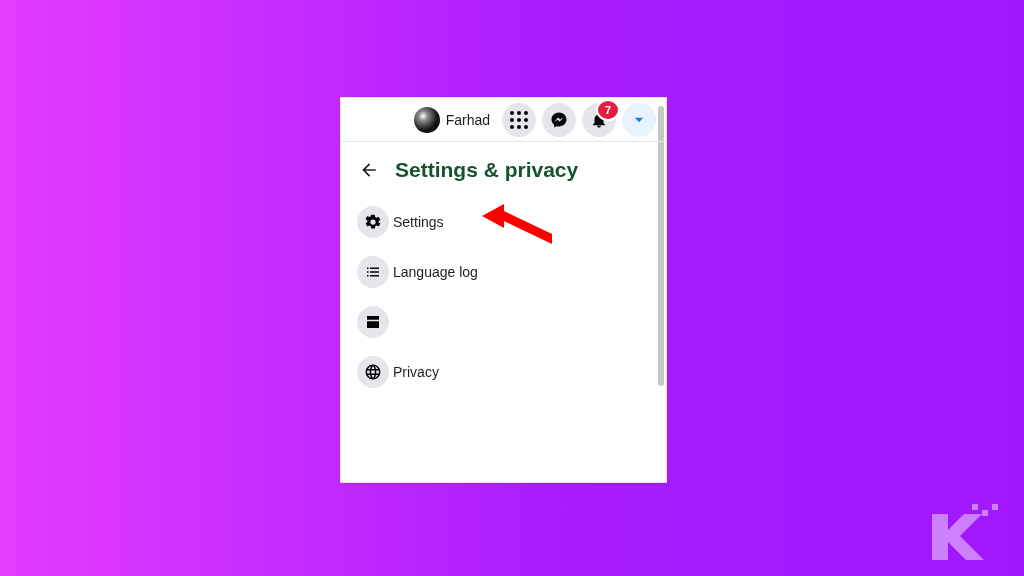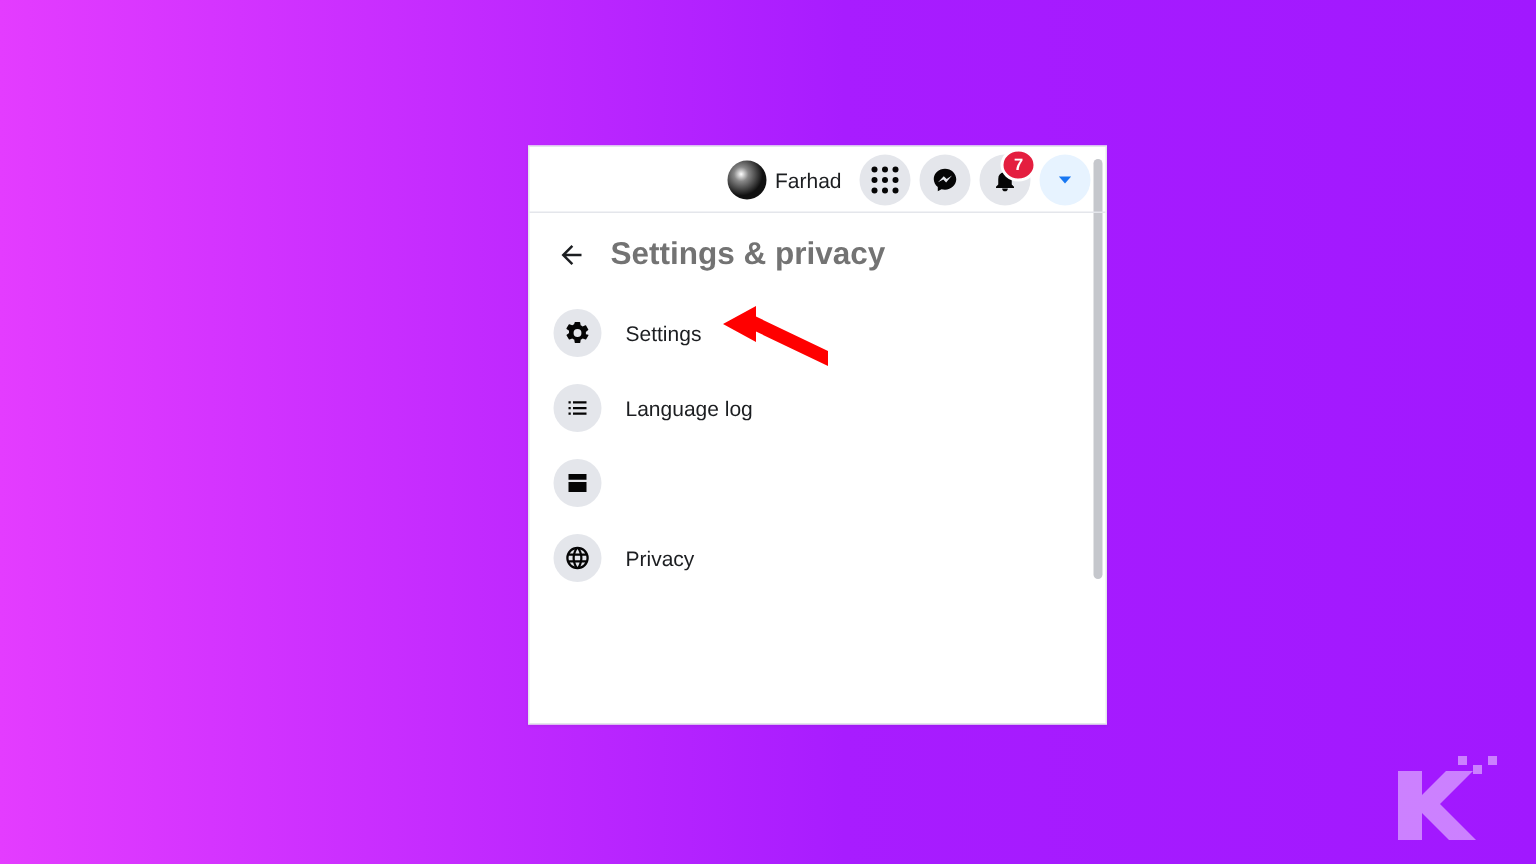--- a/index.html
+++ b/index.html
@@ -1,34 +1,34 @@
 <!DOCTYPE html>
 <html><head>
 <meta charset="utf-8">
 <style>
   *{box-sizing:border-box;margin:0;padding:0;}
   html,body{width:1024px;height:576px;overflow:hidden;font-family:-apple-system,BlinkMacSystemFont,"Segoe UI",Helvetica,Arial,sans-serif;}
   .stage{position:relative;width:1024px;height:576px;background:linear-gradient(90deg,#e43cff 0%,#a81cff 55%,#a118ff 100%);}
-  .window{position:absolute;left:352px;top:97px;width:386px;height:386px;background:#fff;border:1px solid #e4e6eb;box-shadow:0 1px 2px rgba(0,0,0,.08);}
+  .window{position:absolute;left:340px;top:97px;width:327px;height:386px;background:#fff;border:1px solid #e4e6eb;box-shadow:0 1px 2px rgba(0,0,0,.08);}
   .topbar{position:relative;height:44px;border-bottom:1px solid #e4e6eb;display:flex;align-items:center;justify-content:flex-end;padding-right:10px;gap:6px;}
   .scrollbar{position:absolute;right:2px;top:8px;width:6px;height:280px;background:#c5c7cc;border-radius:4px;}
   .profile{display:flex;align-items:center;gap:6px;margin-right:6px;}
   .avatar{width:26px;height:26px;border-radius:50%;background:radial-gradient(circle at 35% 35%,#fff 0%,#888 20%,#111 60%);}
   .uname{font-size:14px;color:#1c1e21;}
   .iconbtn{width:34px;height:34px;border-radius:50%;background:#e4e6eb;display:flex;align-items:center;justify-content:center;position:relative;}
   .iconbtn.active{background:#e7f3ff;}
   .badge{position:absolute;top:-4px;right:-4px;min-width:18px;height:18px;background:#e41e3f;border-radius:50%;color:#fff;font-size:11px;font-weight:700;display:flex;align-items:center;justify-content:center;border:2px solid #fff;box-sizing:content-box;padding:0 1px;}
   .grid9{width:18px;height:18px;display:grid;grid-template-columns:repeat(3,4px);grid-template-rows:repeat(3,4px);gap:3px;}
   .grid9 span{background:#050505;border-radius:50%;}
   .panel{position:relative;padding:8px 10px 0 10px;}
   .panel-head{display:flex;align-items:center;gap:10px;padding:4px 2px 14px 2px;}
   .backbtn{width:32px;height:32px;border-radius:50%;display:flex;align-items:center;justify-content:center;}
-  .title{font-size:21px;font-weight:800;color:#737373;}
+  .title{font-size:21px;font-weight:800;color:#14532d;}
   .menu{display:flex;flex-direction:column;gap:6px;}
-  .mitem{display:flex;align-items:center;gap:16px;padding:6px 6px;border-radius:8px;cursor:pointer;}
+  .mitem{display:flex;align-items:center;gap:4px;padding:6px 6px;border-radius:8px;cursor:pointer;}
   .micon{width:32px;height:32px;border-radius:50%;background:#e4e6eb;display:flex;align-items:center;justify-content:center;flex-shrink:0;}
   .mlabel{font-size:14px;color:#1c1e21;}
   .arrow-anno{position:absolute;left:482px;top:204px;width:72px;height:40px;pointer-events:none;}
   .klogo{position:absolute;right:22px;bottom:14px;width:80px;height:60px;opacity:.45;}
 </style>
 </head>
 <body>
 
 <div class="stage">
 

